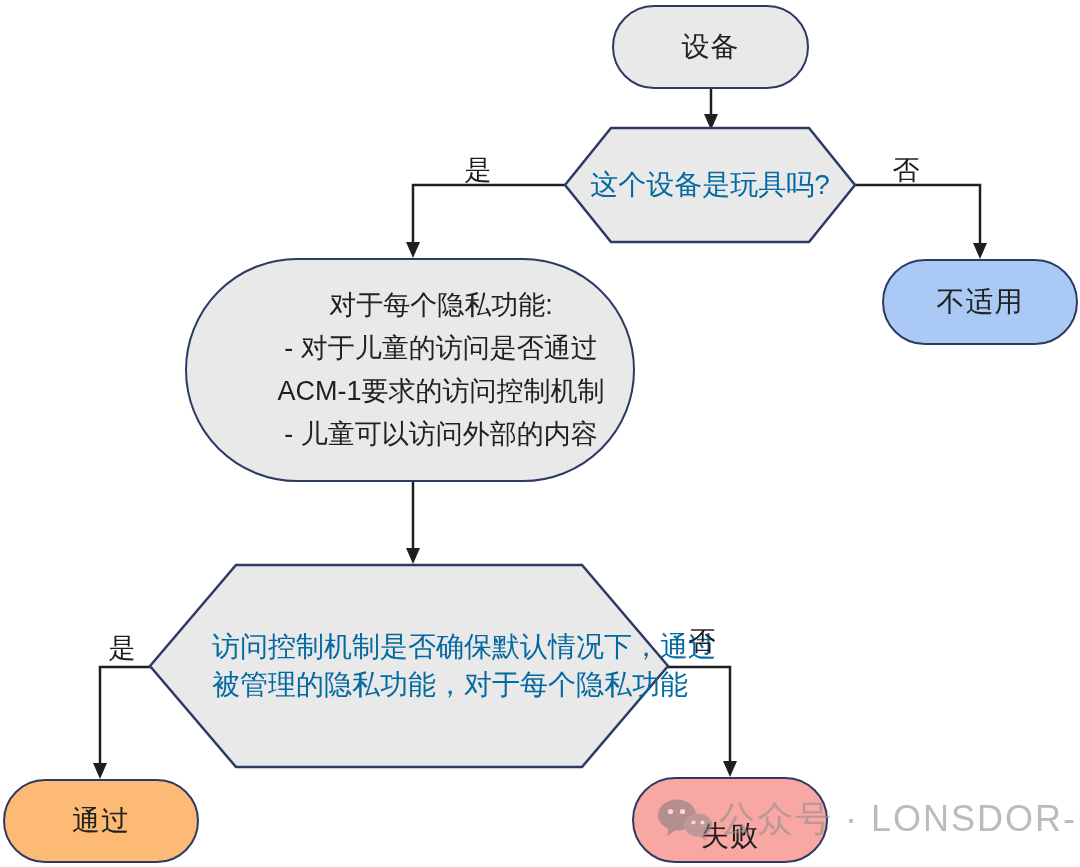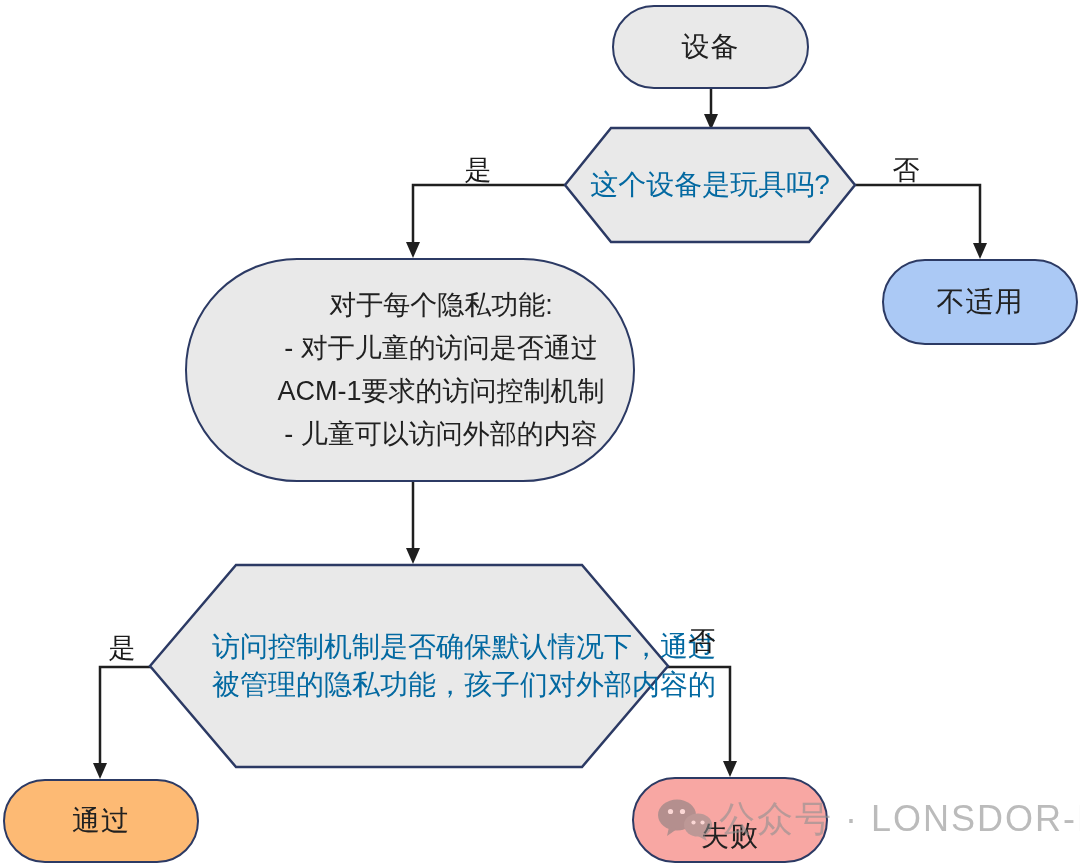--- a/index.html
+++ b/index.html
@@ -148,21 +148,21 @@
     <div class="line">ACM-1要求的访问控制机制</div>
     <div class="line">- 儿童可以访问外部的内容</div>
   </div>
 
   <div class="hex-wrap" style="left:148px; top:563px; width:522px; height:206px;">
     <svg width="522" height="206" viewBox="0 0 522 206">
       <polygon points="2,103 88,2 434,2 520,103 434,204 88,204" fill="#e9e9e9" stroke="#2c3a64" stroke-width="2.5"></polygon>
     </svg>
     <div class="hex-text multiline">
       <div class="line">访问控制机制是否确保默认情况下，通过</div>
-      <div class="line">被管理的隐私功能，孩子们对外部内容的</div>
+      <div class="line">被管理的隐私功能，对于每个隐私功能</div>
     </div>
   </div>
 
   <div class="edge-label" style="left:122px; top:648px;">是</div>
   <div class="edge-label" style="left:702px; top:641px;">否</div>
 
   <div class="node pill pill-pass">
     <span class="pill-label">通过</span>
   </div>
 

